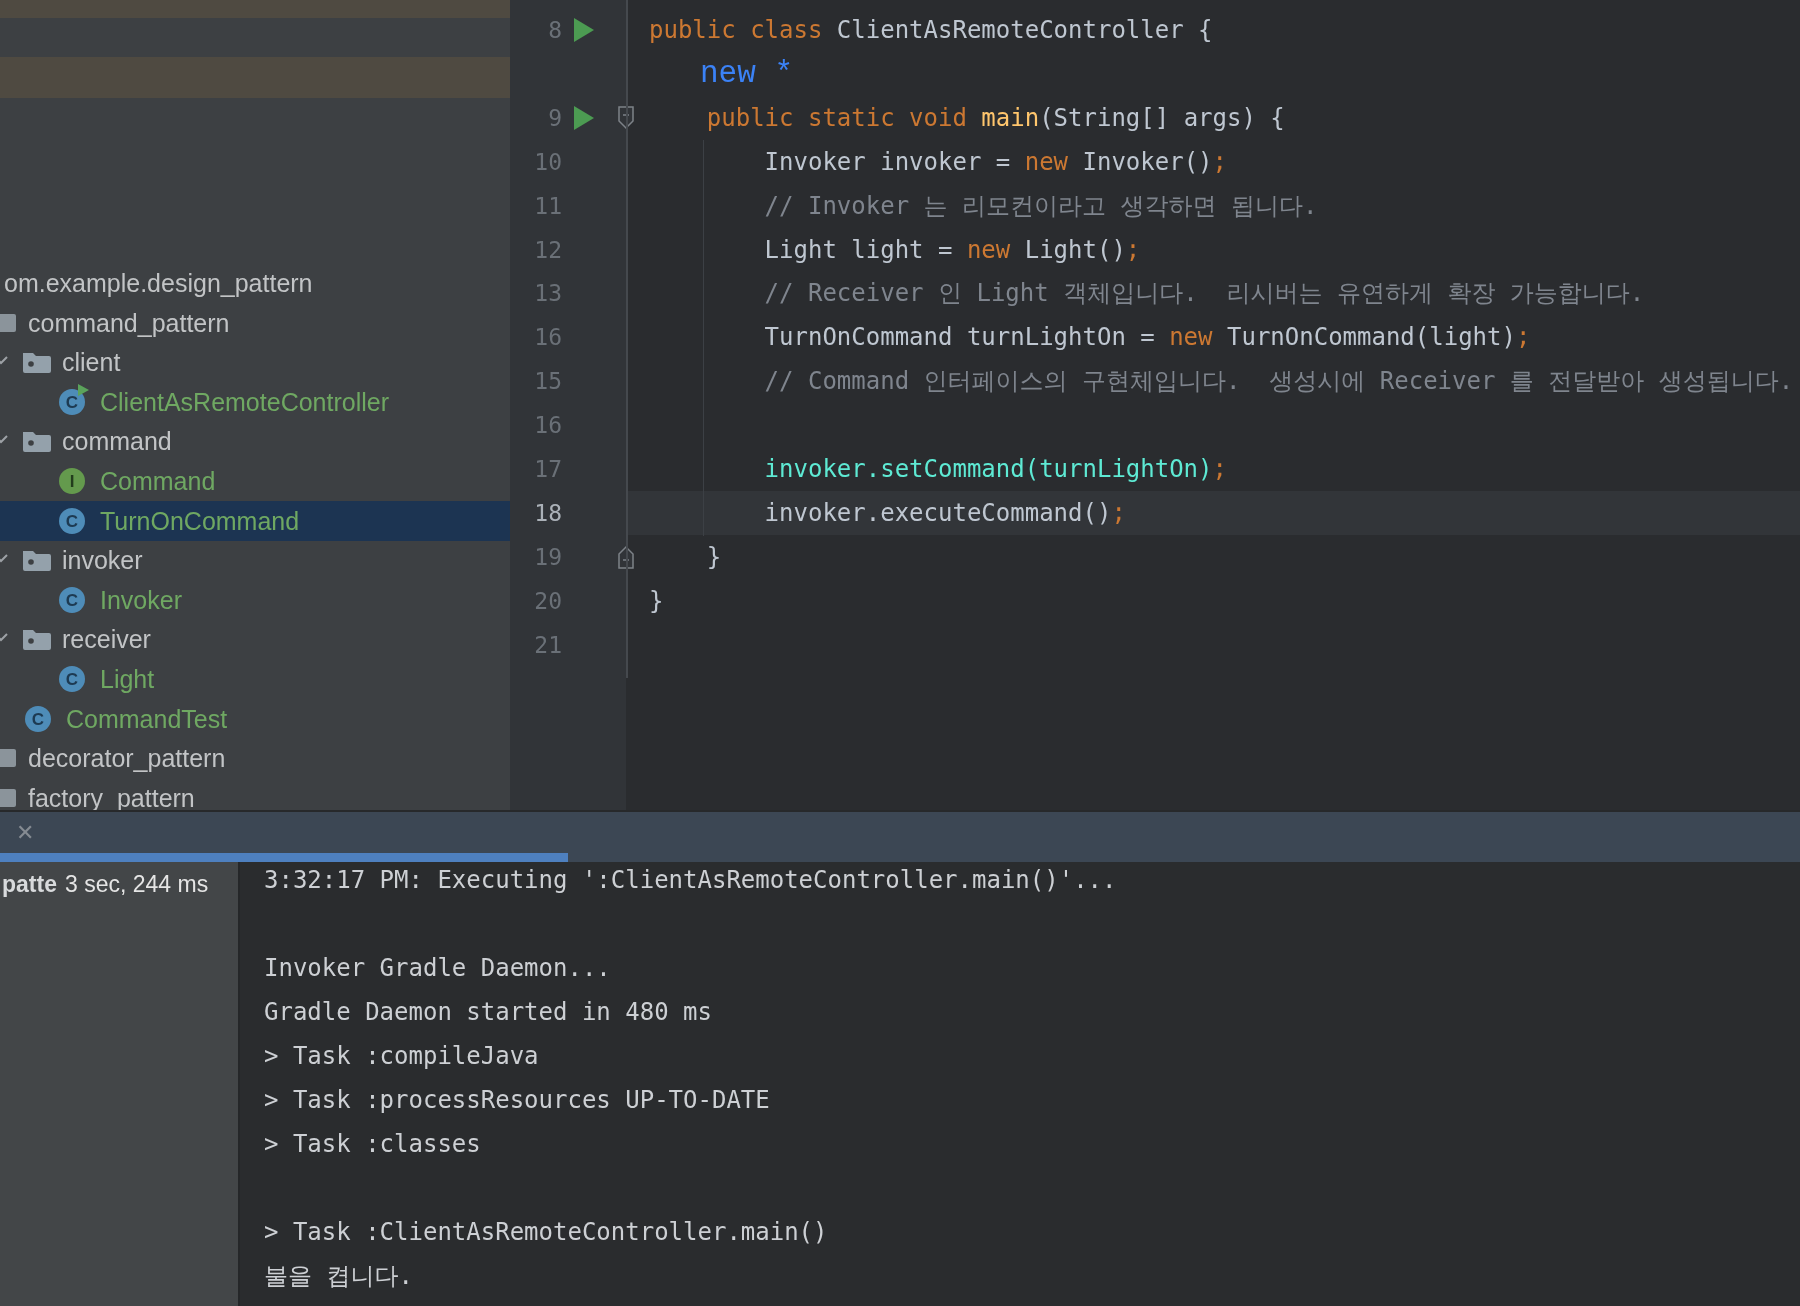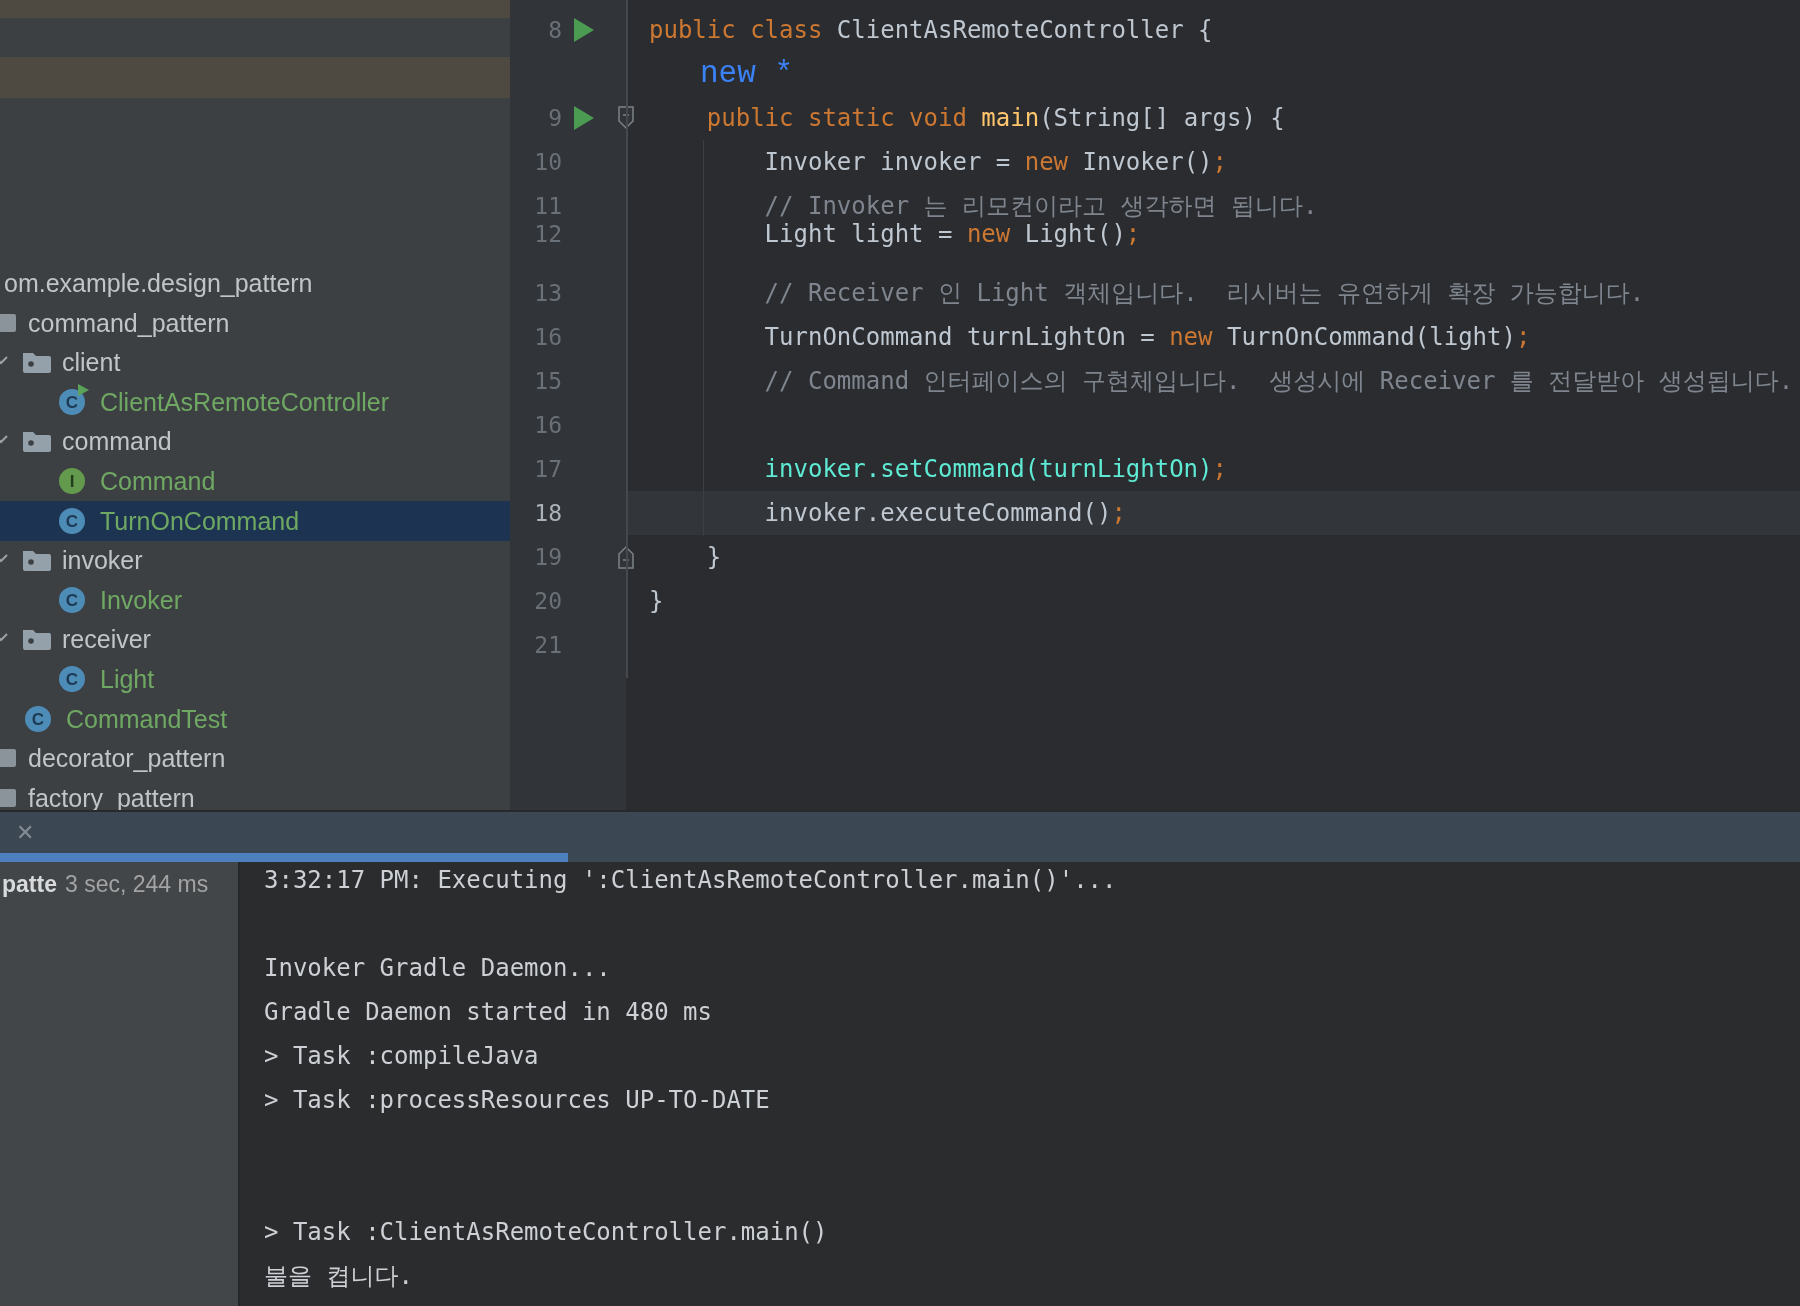--- a/index.html
+++ b/index.html
@@ -44,21 +44,21 @@
   #run-tab{position:absolute;left:0;top:0;height:41px;display:flex;align-items:center;}
   #run-tab-title{font-size:24px;color:#D2D6DB;white-space:nowrap;}
   #run-tab-close{margin-left:16px;font-size:22px;color:#858B92;}
   #run-tab-underline{position:absolute;left:0;top:41px;width:568px;height:11px;background:#4E80BF;}
 
   
   #run-left-pane{position:absolute;left:0;top:862px;width:238px;height:444px;
     background:#434648;border-right:2px solid #252729;}
   #run-node{position:absolute;left:2px;top:6px;height:32px;line-height:32px;white-space:nowrap;}
   #run-node-name{font-weight:bold;font-size:23px;color:#D8DADC;}
-  #run-node-duration{font-size:23px;color:#a3a3a3;margin-left:8px;}
+  #run-node-duration{font-size:23px;color:#e5e5e5;margin-left:8px;}
   #console{position:absolute;left:240px;top:862px;width:1560px;height:444px;
     background:#2A2C2E;overflow:hidden;}
   .con-line{position:absolute;left:24px;height:44px;line-height:44px;white-space:pre;
     font-family:"DejaVu Sans Mono","Liberation Mono",monospace;font-size:24px;color:#CDD0D4;}
 </style>
 </head>
 <body>
 
 <div id="app">
 
@@ -223,21 +223,21 @@
           <span class="code"><span style="color: rgb(191, 199, 209);">    </span><span style="color: rgb(204, 120, 50);">public static void </span><span style="color: rgb(255, 198, 109);">main</span><span style="color: rgb(191, 199, 209);">(String[] args) {</span></span>
         </div>
         <div class="crow" style="top: 140px;">
           <div class="ln">10</div>
           <span class="code"><span style="color: rgb(191, 199, 209);">        Invoker invoker = </span><span style="color: rgb(204, 120, 50);">new</span><span style="color: rgb(191, 199, 209);"> Invoker()</span><span style="color: rgb(204, 120, 50);">;</span></span>
         </div>
         <div class="crow" style="top: 184px;">
           <div class="ln">11</div>
           <span class="code"><span style="color: rgb(191, 199, 209);">        </span><span style="color: rgb(127, 133, 142);">// Invoker 는 리모컨이라고 생각하면 됩니다.</span></span>
         </div>
-        <div class="crow" style="top: 212px;">
+        <div class="crow" style="top: 228px;">
           <div class="ln">12</div>
           <span class="code"><span style="color: rgb(191, 199, 209);">        Light light = </span><span style="color: rgb(204, 120, 50);">new</span><span style="color: rgb(191, 199, 209);"> Light()</span><span style="color: rgb(204, 120, 50);">;</span></span>
         </div>
         <div class="crow" style="top: 271px;">
           <div class="ln">13</div>
           <span class="code"><span style="color: rgb(191, 199, 209);">        </span><span style="color: rgb(127, 133, 142);">// Receiver 인 Light 객체입니다.  리시버는 유연하게 확장 가능합니다.</span></span>
         </div>
         <div class="crow" style="top: 315px;">
           <div class="ln">16</div>
           <span class="code"><span style="color: rgb(191, 199, 209);">        TurnOnCommand turnLightOn = </span><span style="color: rgb(204, 120, 50);">new</span><span style="color: rgb(191, 199, 209);"> TurnOnCommand(light)</span><span style="color: rgb(204, 120, 50);">;</span></span>
@@ -291,18 +291,19 @@
       <span id="run-node-name">patte</span><span id="run-node-duration">3 sec, 244 ms</span>
     </div>
   </div>
   <div id="console">
       <div class="con-line" style="top: -4px;">3:32:17 PM: Executing ':ClientAsRemoteController.main()'...</div>
       <div class="con-line" style="top: 40px;"> </div>
       <div class="con-line" style="top: 84px;">Invoker Gradle Daemon...</div>
       <div class="con-line" style="top: 128px;">Gradle Daemon started in 480 ms</div>
       <div class="con-line" style="top: 172px;">&gt; Task :compileJava</div>
       <div class="con-line" style="top: 216px; text-align: right;">&gt; Task :processResources UP-TO-DATE</div>
+      <div class="con-line" style="top: 260px;">&gt; Task :classes</div>
       <div class="con-line" style="top: 304px;"> </div>
       <div class="con-line" style="top: 348px;">&gt; Task :ClientAsRemoteController.main()</div>
       <div class="con-line" style="top: 392px;">불을 켭니다.</div>
     </div>
 
 </div>
 
 </body></html>

